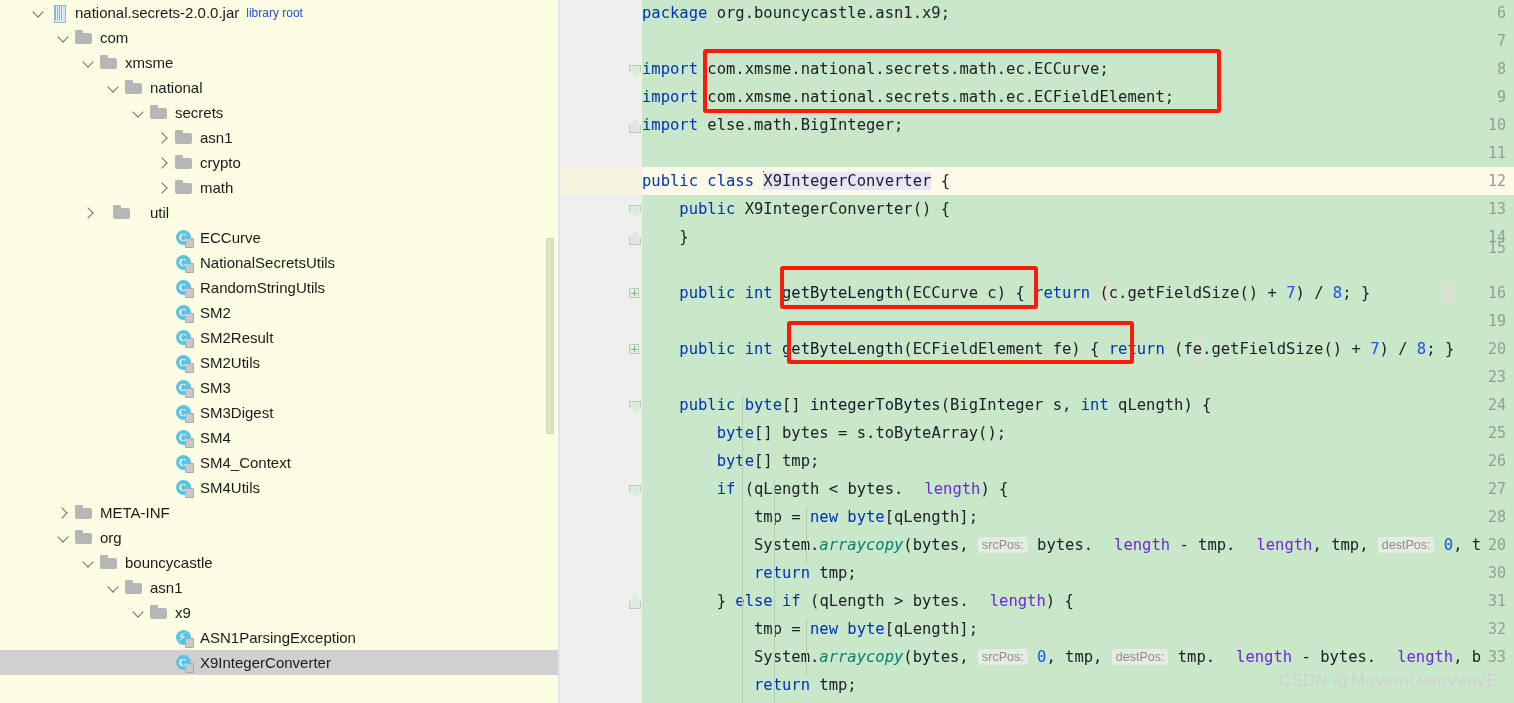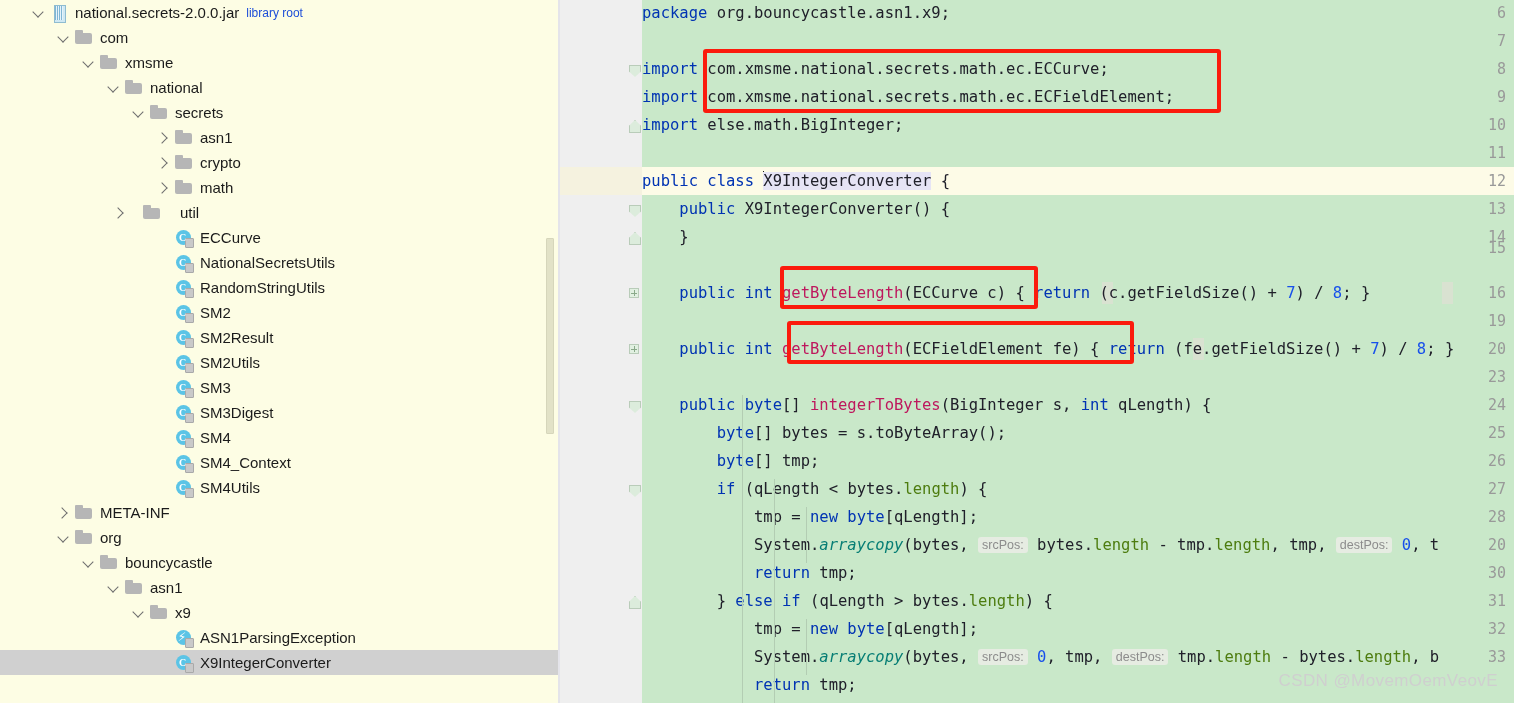--- a/index.html
+++ b/index.html
@@ -161,23 +161,23 @@
     font-family:"DejaVu Sans Mono", monospace;
     letter-spacing:0px;
   }
   .row-bg { position:absolute; left:0; width:1514px; height:28px; }
   .row-bg.cream { background:#fdfbe7; }
   .gutter-cream { position:absolute; left:0; width:82px; height:28px; background:#f5f2df; }
 
   .k  { color:#0033b3; }            
   .s  { color:#20202a; }            
   .n  { color:#1750eb; }            
-  .m  { color:#be185d; }            
+  .m  { color:#0f172a; }            
   .mi { color:#067d74; font-style:italic; }  
-  .f  { color:#4d7c0f; }       
+  .f  { color:#6d28d9;margin-left:21px; }       
   .ident-hl { background:#e6e4f5; } 
   .caret {
     display:inline-block; width:1px; height:18px; background:#1b1b1b;
     vertical-align:-3px; margin-right:-1px;
   }
   .hint {
     background:#e6ece2; color:#8c8c8c; font-size:12.5px;
     padding:1px 4px; border-radius:3px;
     font-family:"Liberation Sans", sans-serif;
     vertical-align:1px;
@@ -237,21 +237,21 @@
         <div class="tree-row" style="padding-left: 156px;">
           <span class="twisty closed"></span>
           <span class="ico folder"></span>
           <span>crypto</span>
         </div>
         <div class="tree-row" style="padding-left: 156px;">
           <span class="twisty closed"></span>
           <span class="ico folder"></span>
           <span>math</span>
         </div>
-        <div class="tree-row" style="padding-left: 112px; gap: 12px;">
+        <div class="tree-row" style="padding-left: 82px; gap: 12px;">
           <span class="twisty closed"></span>
           <span class="ico folder"></span>
           <span>util</span>
         </div>
         <div class="tree-row" style="padding-left: 156px;">
           <span class="twisty none"></span>
           <span class="ico cls">
             <span class="glyph">C</span>
           </span>
           <span>ECCurve</span>

